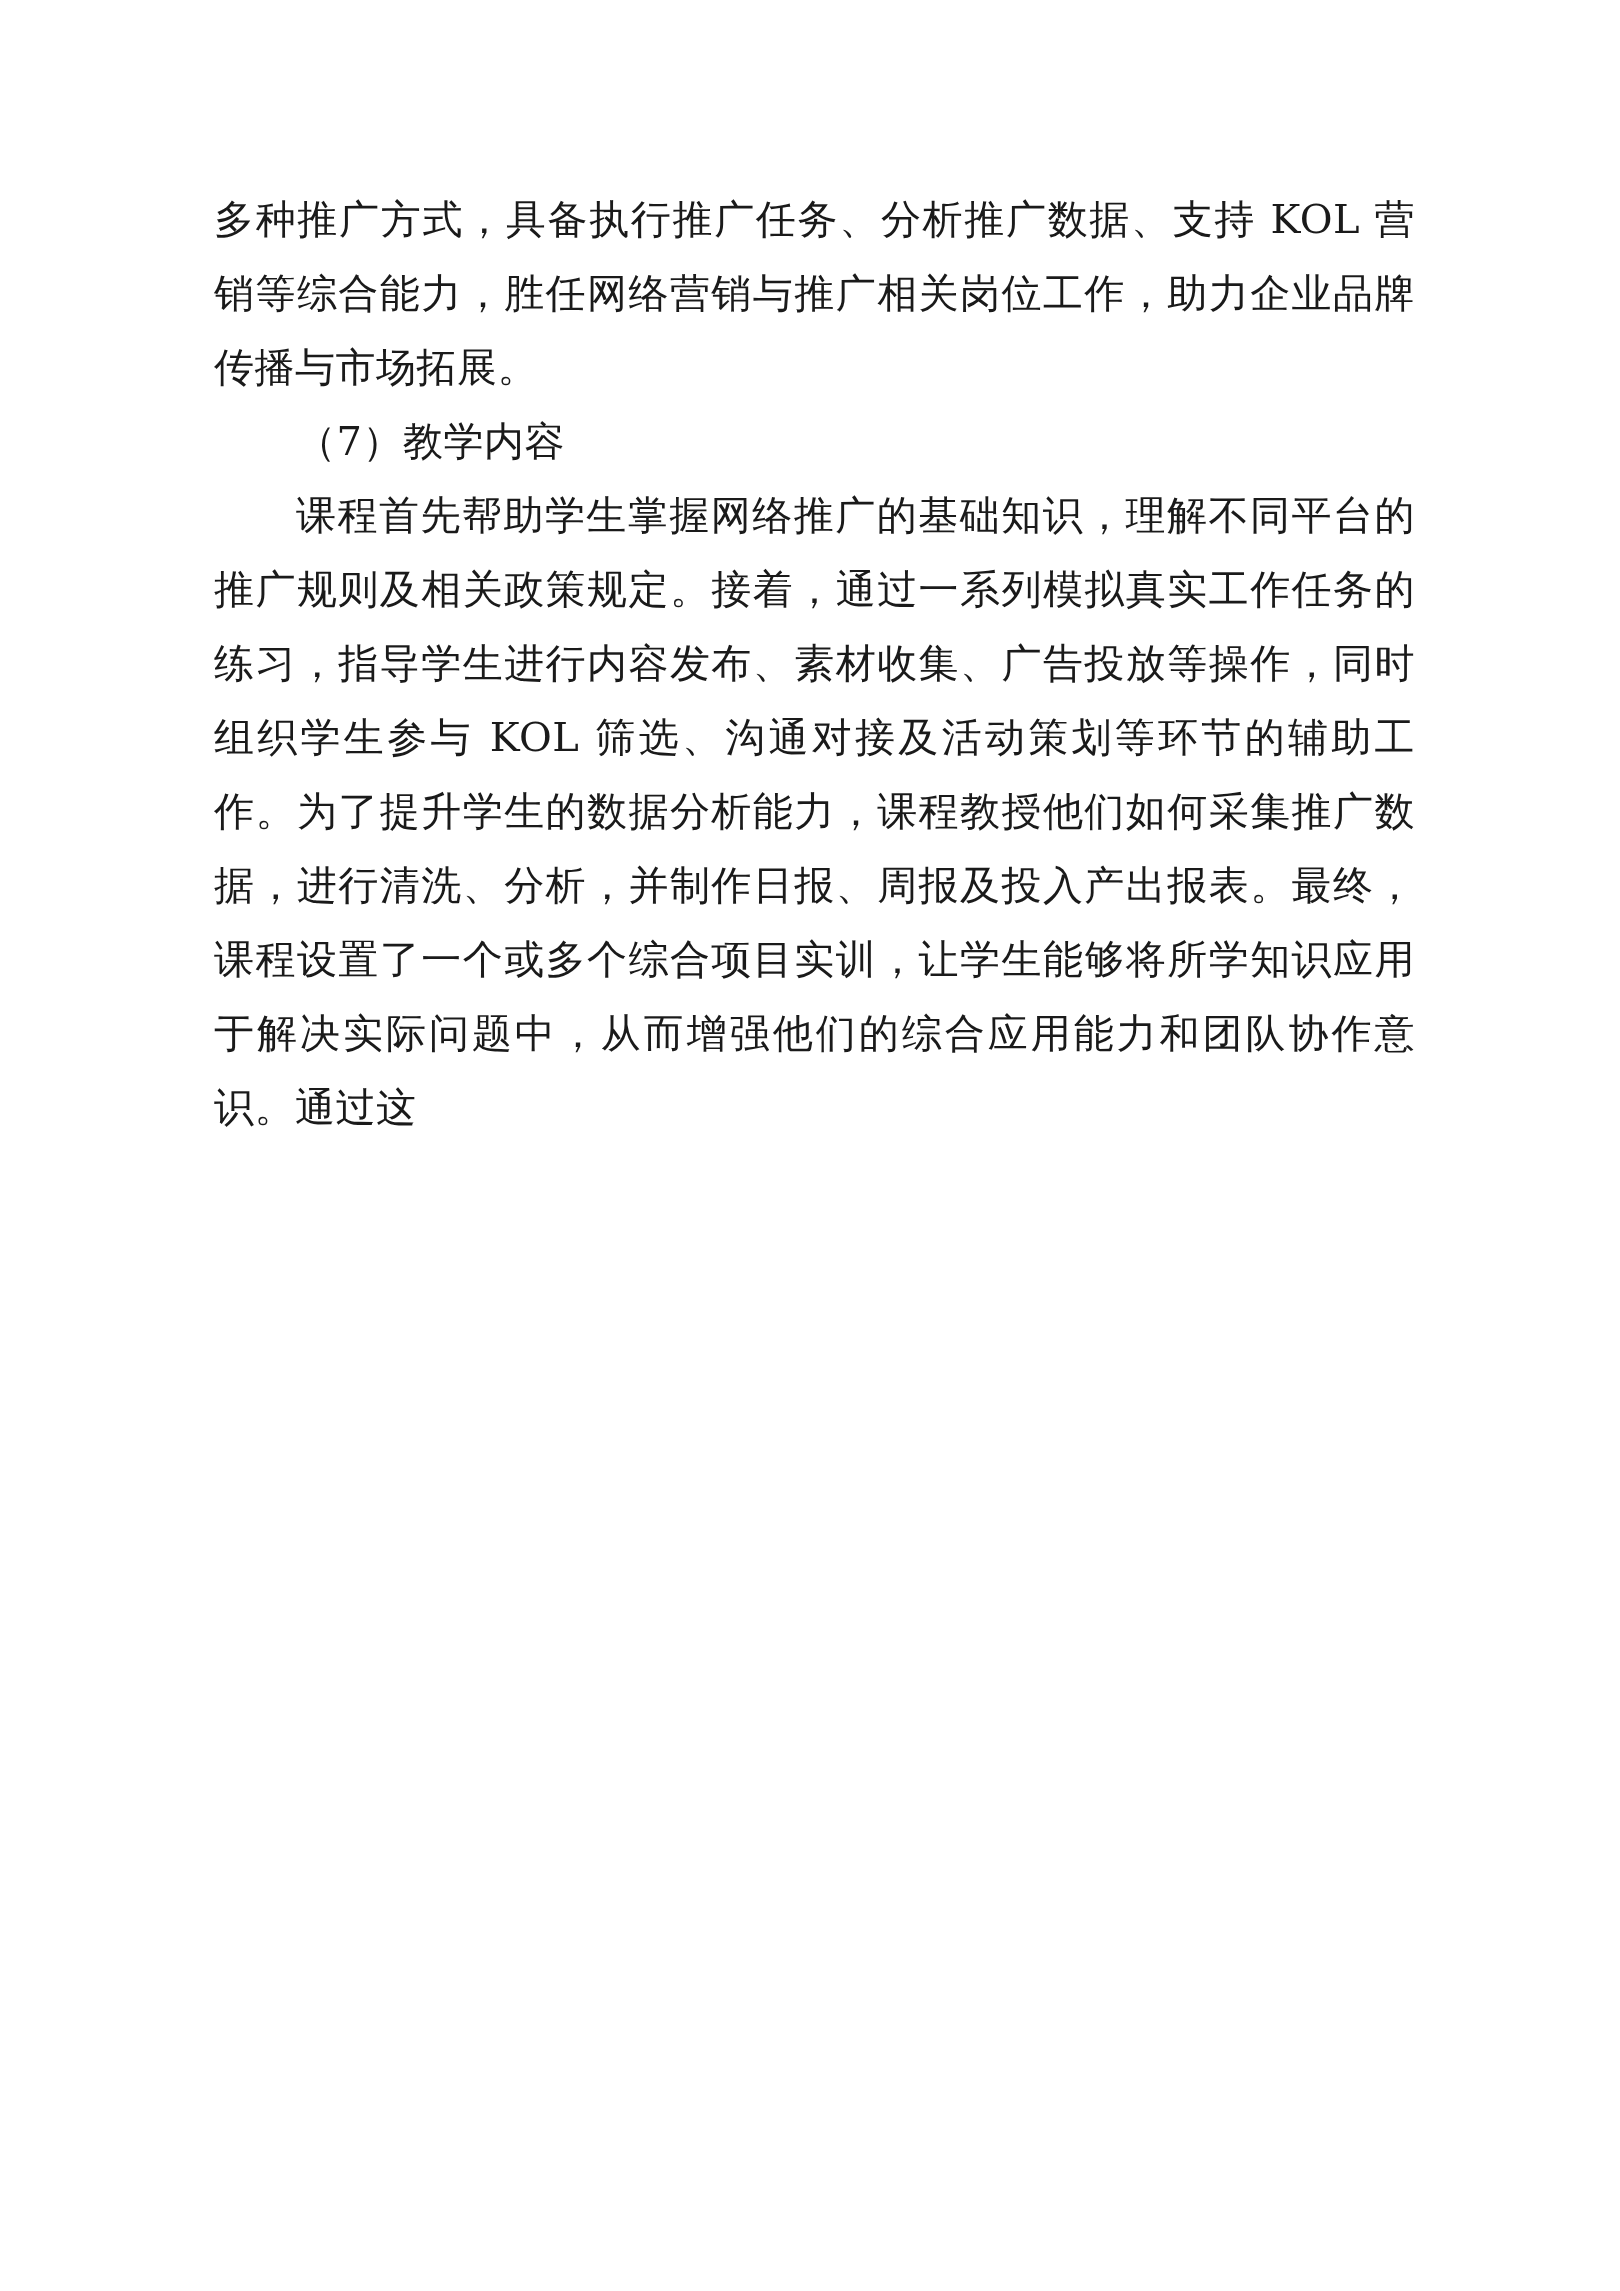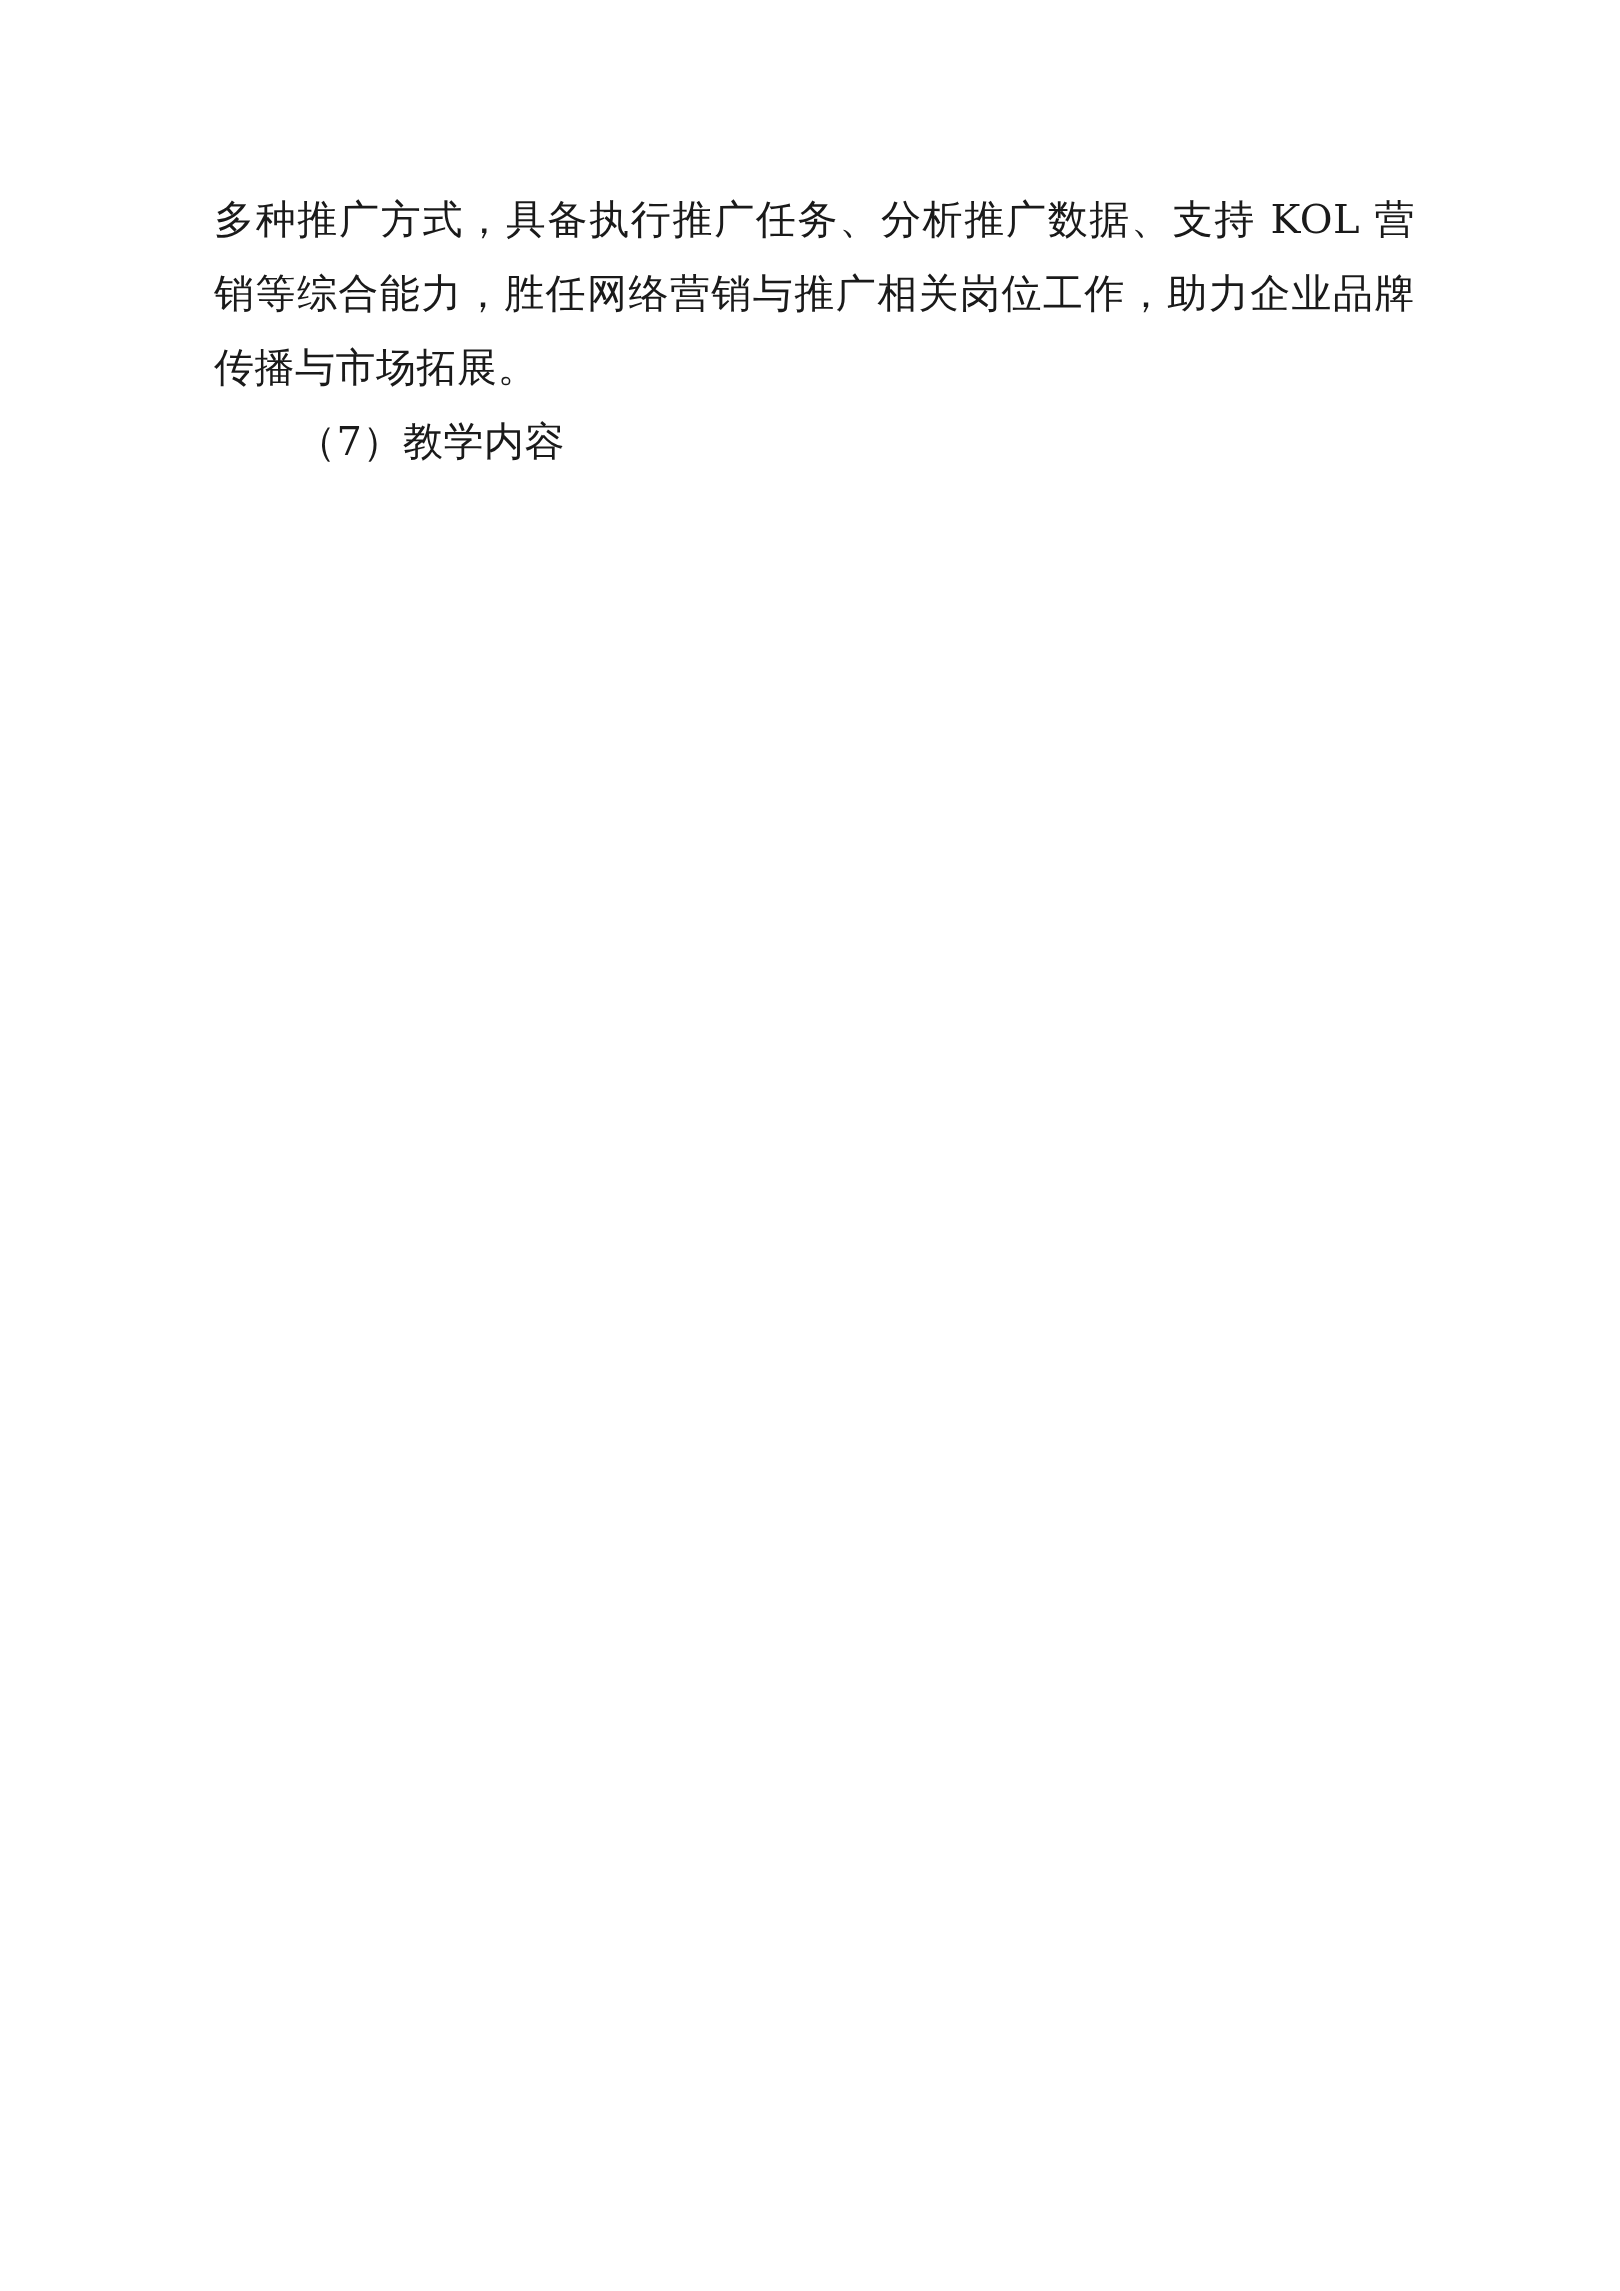--- a/index.html
+++ b/index.html
@@ -54,15 +54,16 @@
     letter-spacing: 2px;
   }
 </style>
 </head>
 <body>
 
 <div class="page">
   <div class="content">
     <p class="para">多种推广方式，具备执行推广任务、分析推广数据、支持 KOL 营销等综合能力，胜任网络营销与推广相关岗位工作，助力企业品牌传播与市场拓展。</p>
     <p class="para indent">（7）教学内容</p>
+    <p class="para indent">课程首先帮助学生掌握网络推广的基础知识，理解不同平台的推广规则及相关政策规定。接着，通过一系列模拟真实工作任务的练习，指导学生进行内容发布、素材收集、广告投放等操作，同时组织学生参与 KOL 筛选、沟通对接及活动策划等环节的辅助工作。为了提升学生的数据分析能力，课程教授他们如何采集推广数据，进行清洗、分析，并制作日报、周报及投入产出报表。最终，课程设置了一个或多个综合项目实训，让学生能够将所学知识应用于解决实际问题中，从而增强他们的综合应用能力和团队协作意识。通过这</p>
   </div>
 </div>
 
 
 </body></html>

